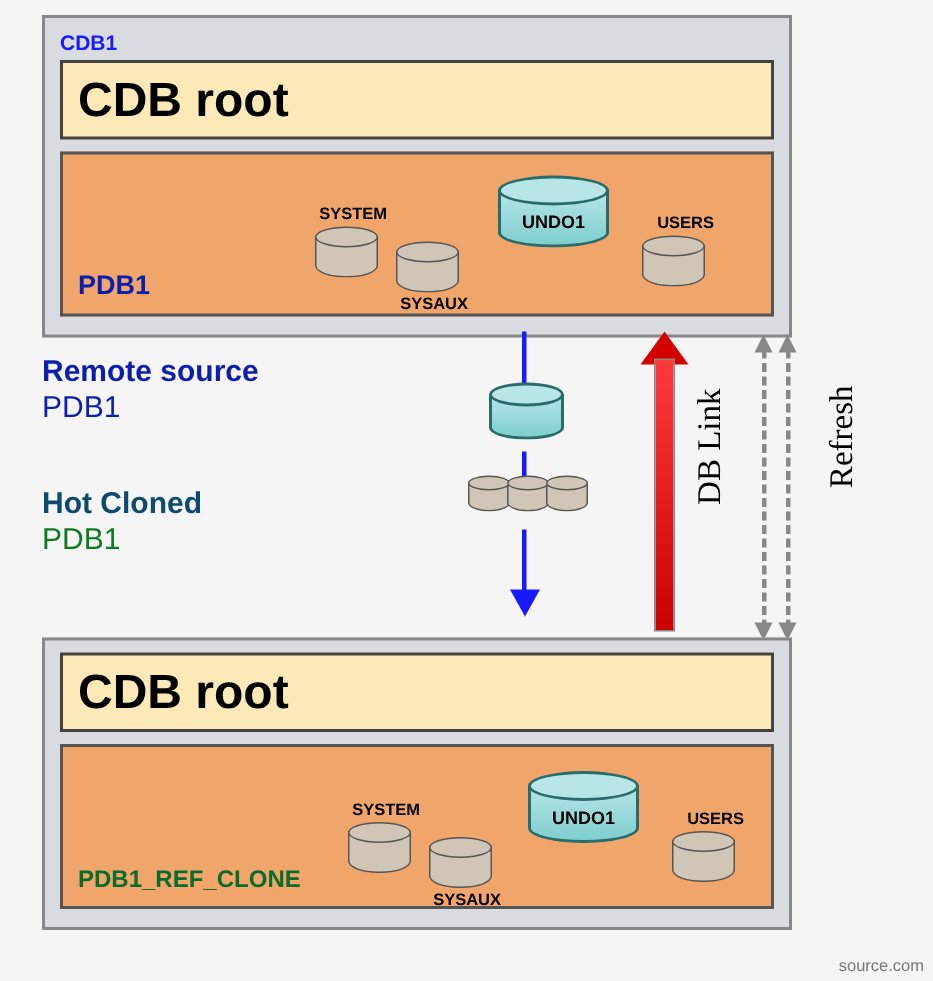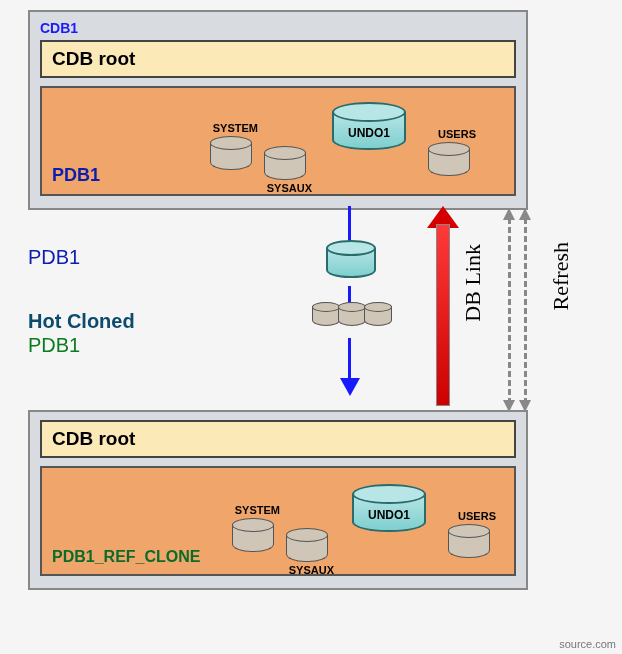--- a/index.html
+++ b/index.html
@@ -23,21 +23,21 @@
       font-size: 14px;
       font-weight: bold;
       margin-bottom: 4px;
     }
     .cdb1 .cdb-label { color: #1a1aff; }
     .cdb2 .cdb-label { color: #2a9d6f; }
     .cdb-root {
       border: 2px solid #444;
       background: #fce9b8;
       padding: 6px 10px;
-      font-size: 19px;
+      font-size: 32px;
       font-weight: bold;
       margin-bottom: 8px;
     }
     .pdb-box {
       border: 2px solid #555;
       background: #f0a56a;
       height: 110px;
       position: relative;
     }
     .pdb-label {
@@ -309,20 +309,21 @@
     </div>
     <div class="ts-small" style="left:386px; top:54px;">
       <div class="lbl">USERS</div>
       <div class="cyl-top"></div>
         <div class="cyl-body"></div>
     </div>
   </div>
 </div>
 
 <div class="middle-zone">
+  <div class="side-text remote-source">Remote source</div>
   <div class="side-text remote-pdb">PDB1</div>
   <div class="side-text hot-cloned">Hot Cloned</div>
   <div class="side-text hot-pdb">PDB1</div>
 
   <div class="flow-col">
     <div class="blue-line top"></div>
     <div class="mid-cyl">
       <div class="ctop"></div>
         <div class="cbody"></div>
     </div>

